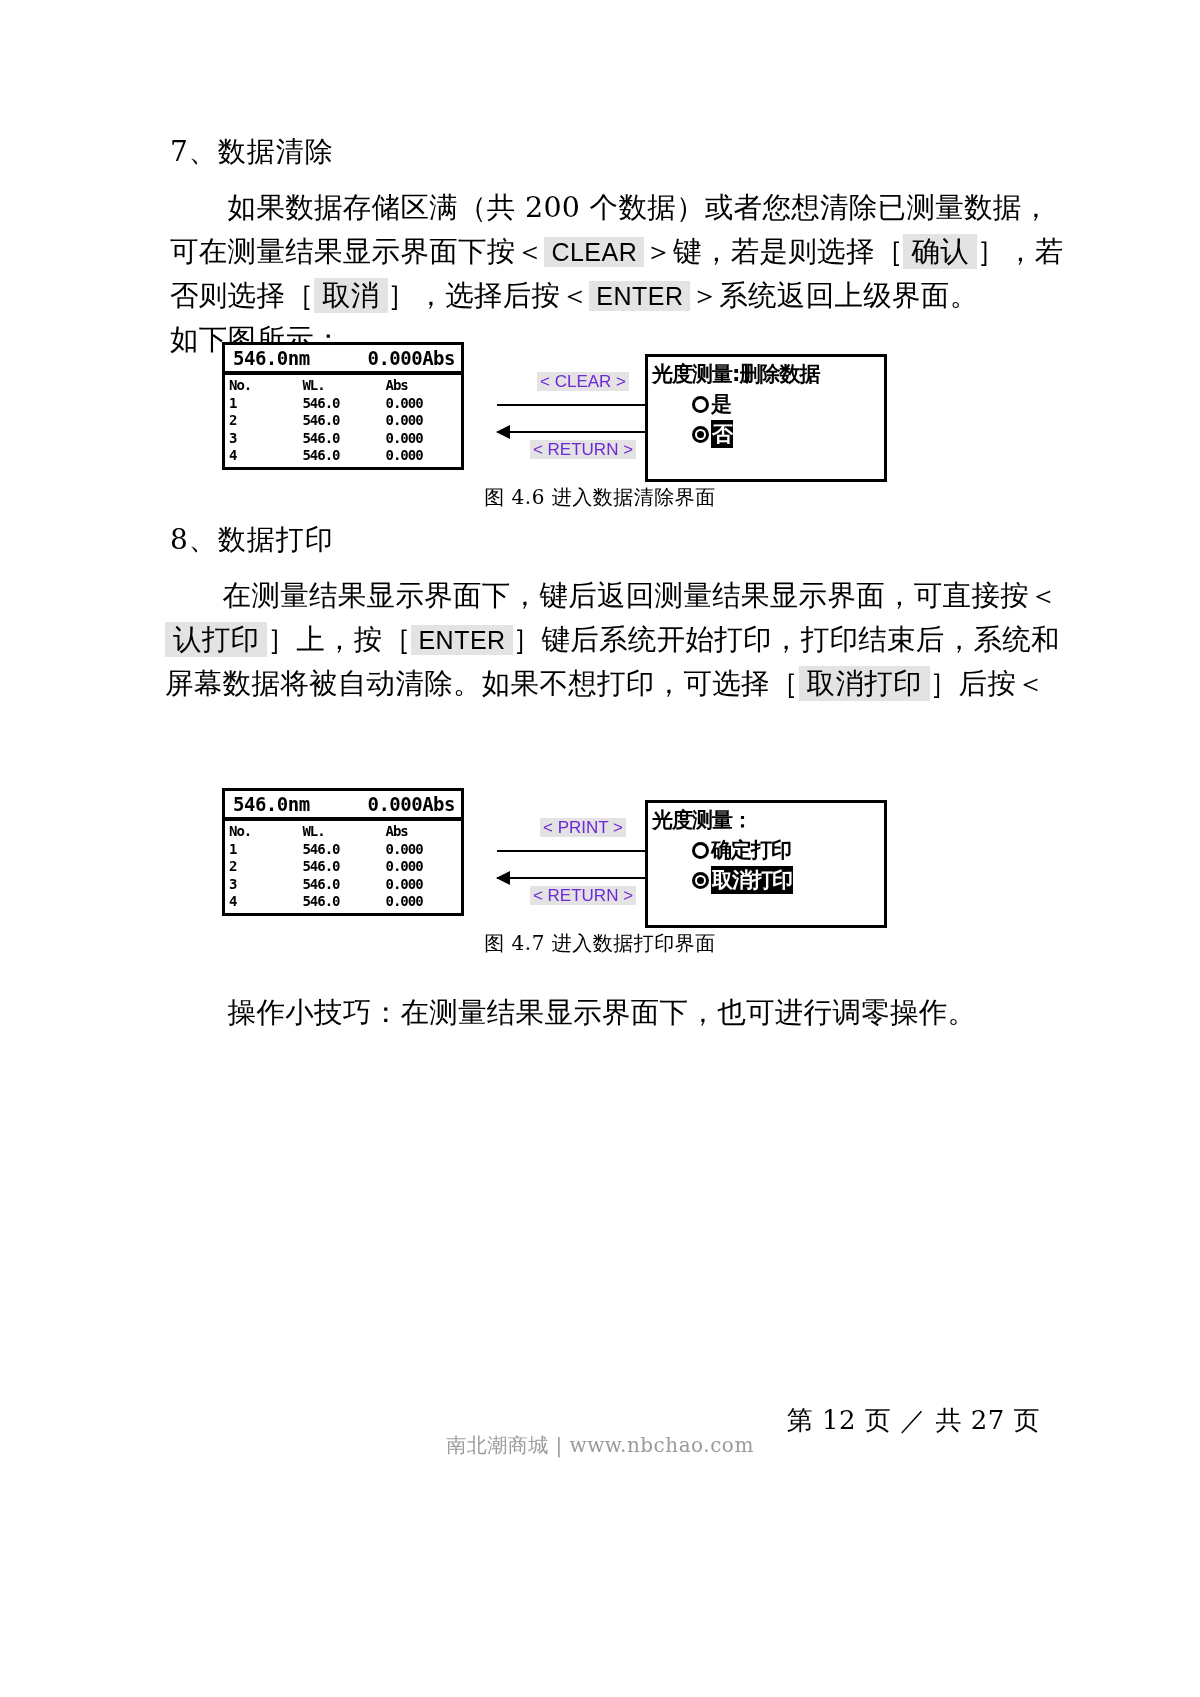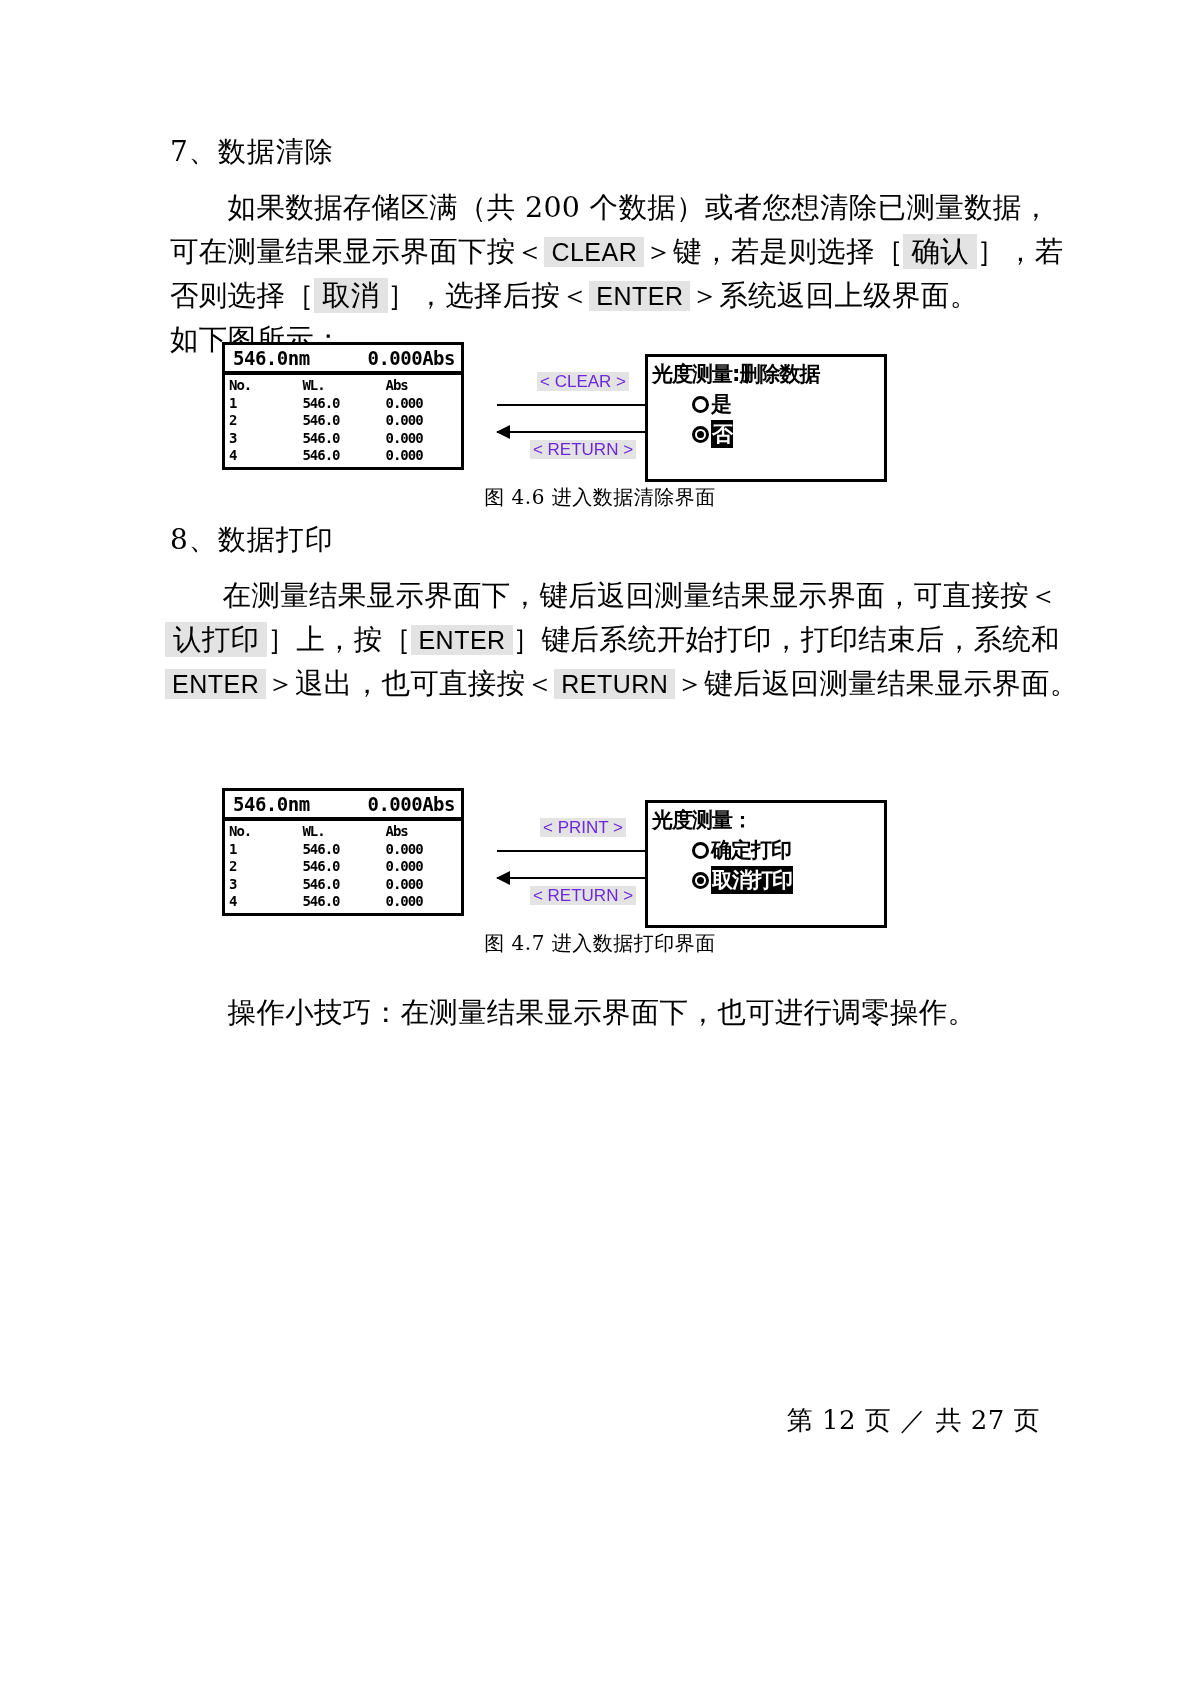--- a/index.html
+++ b/index.html
@@ -277,21 +277,21 @@
     </div>
 
     <div class="caption" style="left:0; top:484px; width:1200px;">图 4.6  进入数据清除界面</div>
   </div>
 
   <div class="heading" style="left:170px; top:521px;">8、数据打印</div>
 
   <div class="para" id="para-8" style="left:165px; top:574px; width:810px;">
       <span class="ln"><span>　　在测量结果显示界面下，键后返回测量结果显示界面，可直接按＜</span></span>
       <span class="ln"><span class="kbd-cn">认打印</span><span>］上，按［</span><span class="kbd">ENTER</span><span>］键后系统开始打印，打印结束后，系统和</span></span>
-      <span class="ln"><span class="kbd">ENTER</span><span>＞退出，也可直接按＜</span><span class="kbd">RETURN</span><span>＞键后返回测量结果显示界面。</span></span>
+      <span class="ln"><span>屏幕数据将被自动清除。如果不想打印，可选择［</span><span class="kbd-cn">取消打印</span><span>］后按＜</span></span>
     </div>
 
   <div>
     <div class="lcd lcd-left" style="left:222px; top:788px;">
       <div class="lcd-topbar">
         <span>546.0nm</span>
         <span>0.000Abs</span>
       </div>
       <div class="lcd-table" id="f47-table">
           <div class="lcd-row"><div class="col-no">No.</div><div class="col-wl">WL.</div><div class="col-abs">Abs</div></div>
@@ -333,14 +333,15 @@
     </div>
 
     <div class="caption" style="left:0; top:930px; width:1200px;">图 4.7  进入数据打印界面</div>
   </div>
 
   <div class="para" style="left:170px; top:965px;margin-top:26px;">
     <span class="ln">　　操作小技巧：在测量结果显示界面下，也可进行调零操作。</span>
   </div>
 
   <div class="page-no" style="top:1403px;">第 12 页 ／ 共 27 页</div>
+  <div class="watermark" style="top:1432px;">南北潮商城 | www.nbchao.com</div>
 
 </div>
 
 </body></html>

